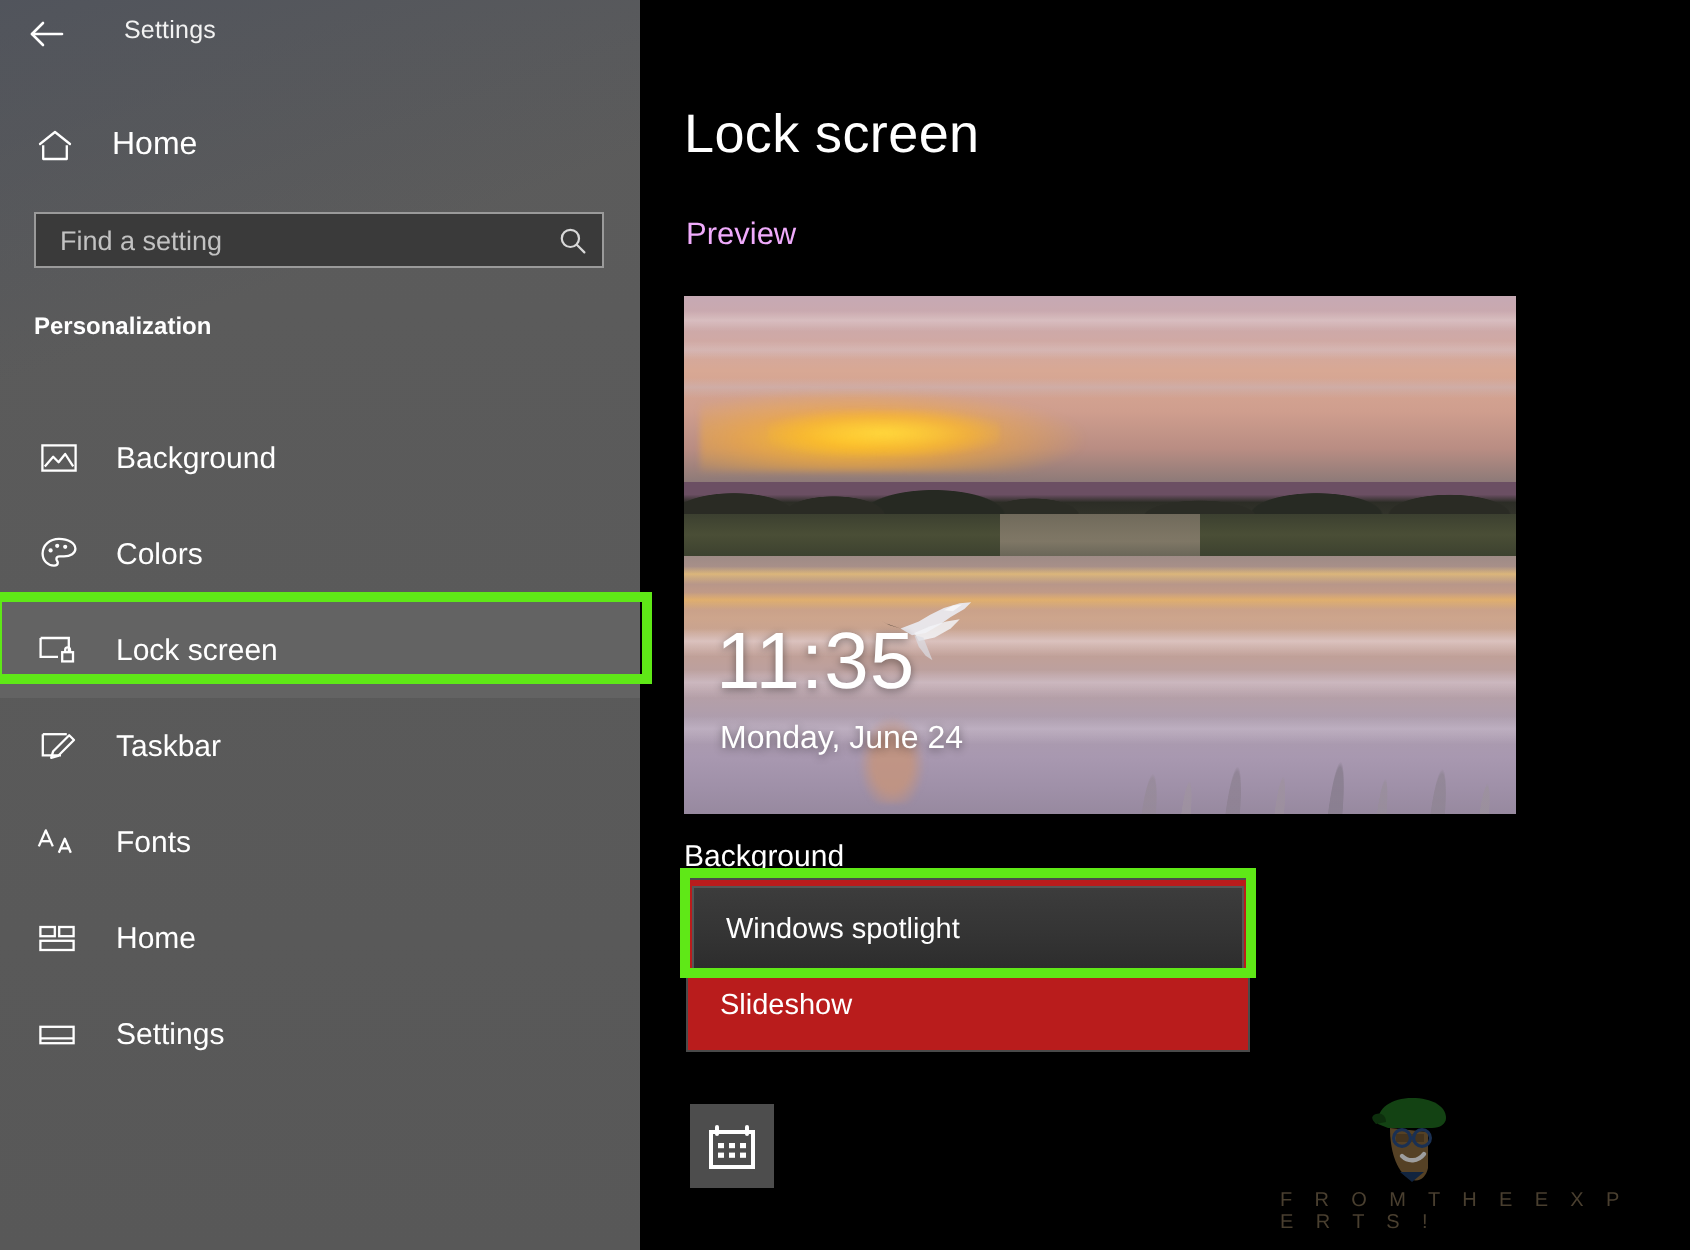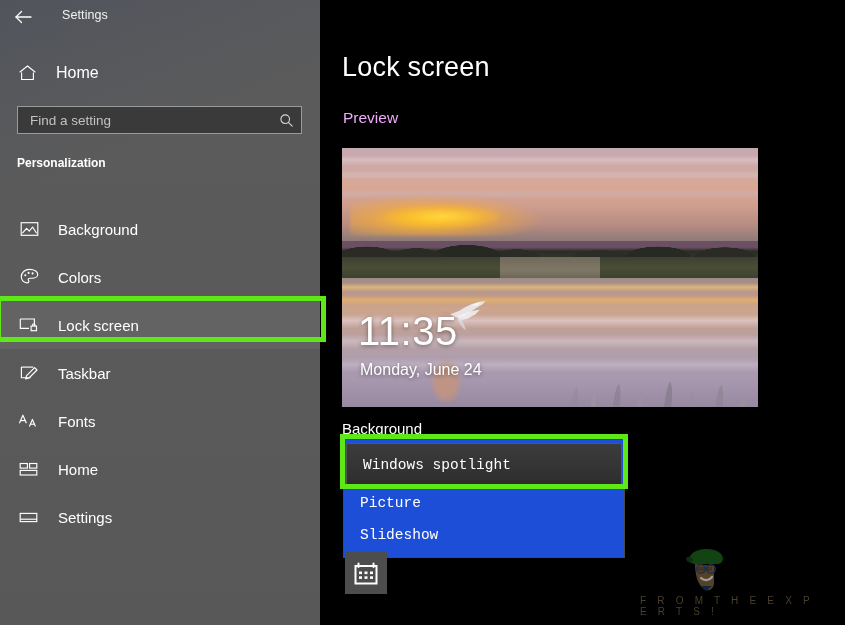--- a/index.html
+++ b/index.html
@@ -298,25 +298,24 @@
     left: 22px; top: 420px;
     font-size: 15px;
     color: #ffffff;
   }
 
   
   .dropdown {
     position: absolute;
     left: 23px; top: 439px;
     width: 282px;
-    background: #1d4ed8;
+    background: #b91c1c;
     border: 1px solid #4a4a4a;
     box-sizing: border-box;
     padding: 3px 0 6px 0;
-    font-family: Liberation Mono, monospace;
   }
   .dd-option {
     height: 32px;
     display: flex;
     align-items: center;
     padding-left: 16px;
     font-size: 14.5px;
     color: #ffffff;
     box-sizing: border-box;
   }
@@ -514,23 +513,20 @@
       <div class="ls-date">Monday, June 24</div>
     </div>
 
     <div class="bg-section-label">Background</div>
 
     <div class="dropdown">
       <div class="dd-option selected">
         <span>Windows spotlight</span>
       </div>
       <div class="dd-option">
-        <span>Picture</span>
-      </div>
-      <div class="dd-option">
         <span>Slideshow</span>
       </div>
     </div>
 
   </div>
 
   <div class="cal-tile">
     <span>
       <svg width="26" height="25" viewBox="0 0 26 25" fill="none">
         <path d="M5.5 2.5 V6" stroke="#ffffff" stroke-width="2" stroke-linecap="round"></path>

